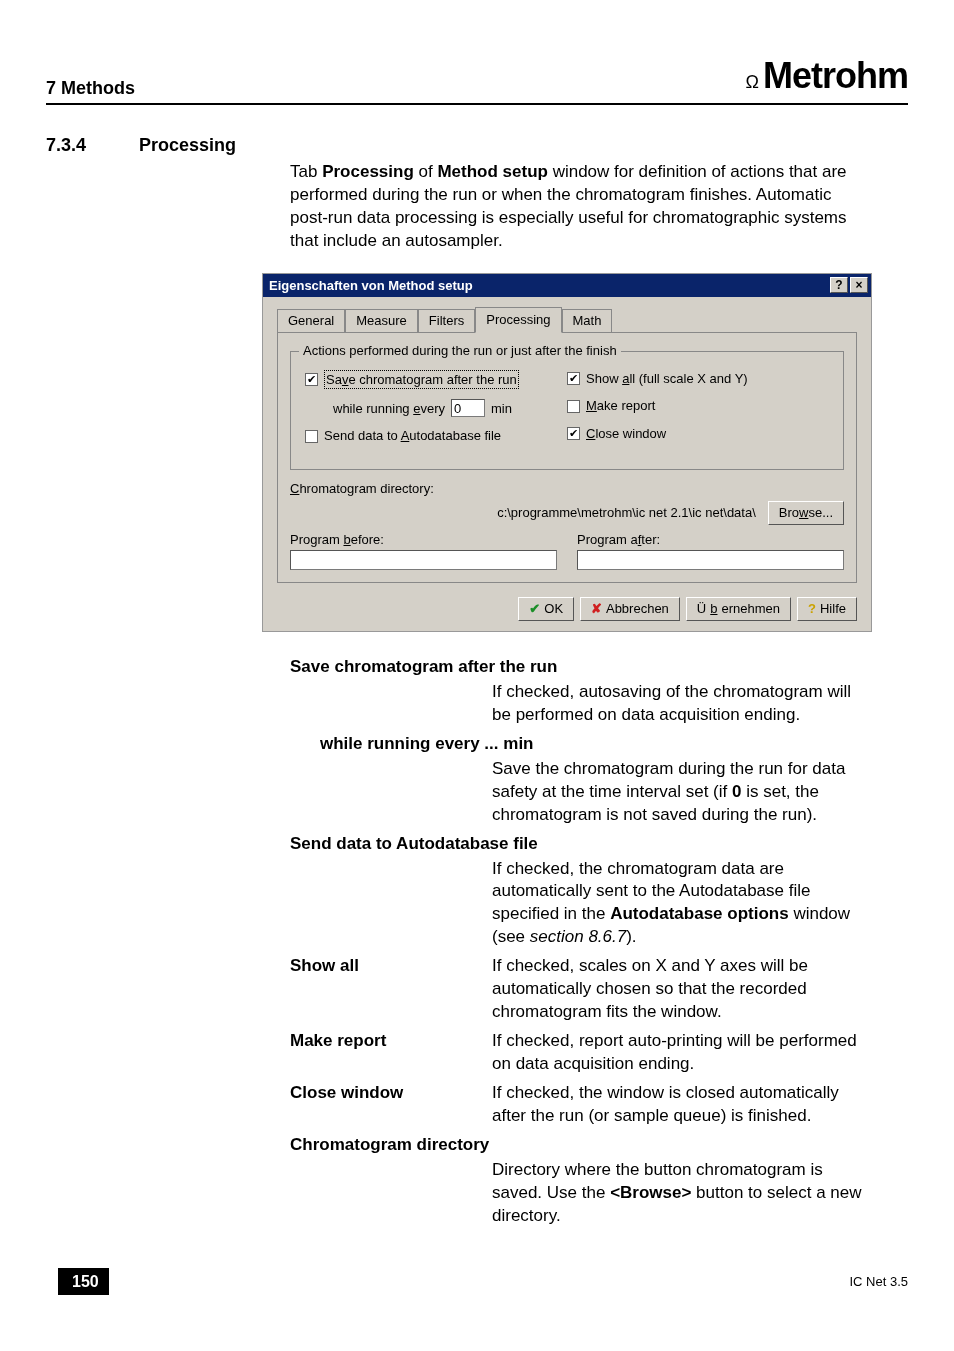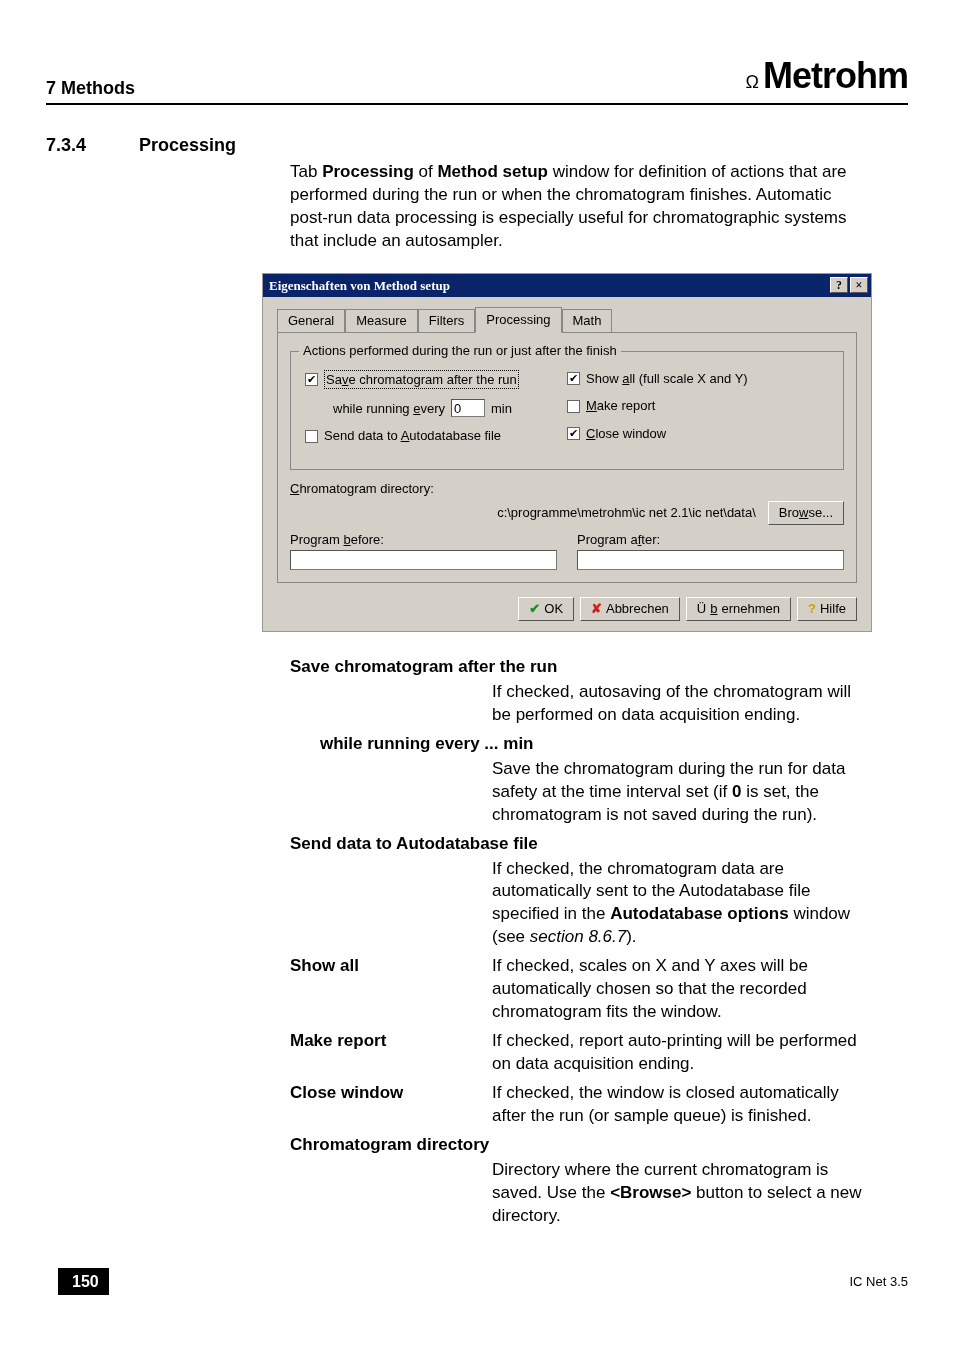--- a/index.html
+++ b/index.html
@@ -69,21 +69,20 @@
   }
   .titlebar {
     background: #0a246a;
     color: #fff;
     display: flex;
     align-items: center;
     justify-content: space-between;
     padding: 3px 3px 3px 6px;
     font-weight: bold;
     font-size: 13px;
-    font-family: Liberation Serif, serif;
   }
   .titlebar .tbtns { display:flex; gap:2px; }
   .tbtn {
     width: 18px; height: 16px;
     background: #d4d0c8;
     border: 1px solid #fff;
     border-right-color:#555; border-bottom-color:#555;
     font-size: 12px; font-weight:bold;
     display:flex; align-items:center; justify-content:center;
     color:#000;
@@ -350,21 +349,21 @@
       <div class="desc">If checked, report auto-printing will be performed on data acquisition ending.</div>
     </div>
 
     <div class="two-col">
       <div class="term">Close window</div>
       <div class="desc">If checked, the window is closed automatically after the run (or sample queue) is finished.</div>
     </div>
 
     <div class="def-term-full">Chromatogram directory</div>
     <div class="def-body">
-      <span>Directory where the current chromatogram is saved. Use the </span><b>&lt;Browse&gt;</b><span> button to select a new directory.</span>
+      <span>Directory where the button chromatogram is saved. Use the </span><b>&lt;Browse&gt;</b><span> button to select a new directory.</span>
     </div>
 
   </div>
 
   <div class="footer">
     <div class="page-num">150</div>
     <div class="product-ver">IC Net 3.5</div>
   </div>
 
 </div>

